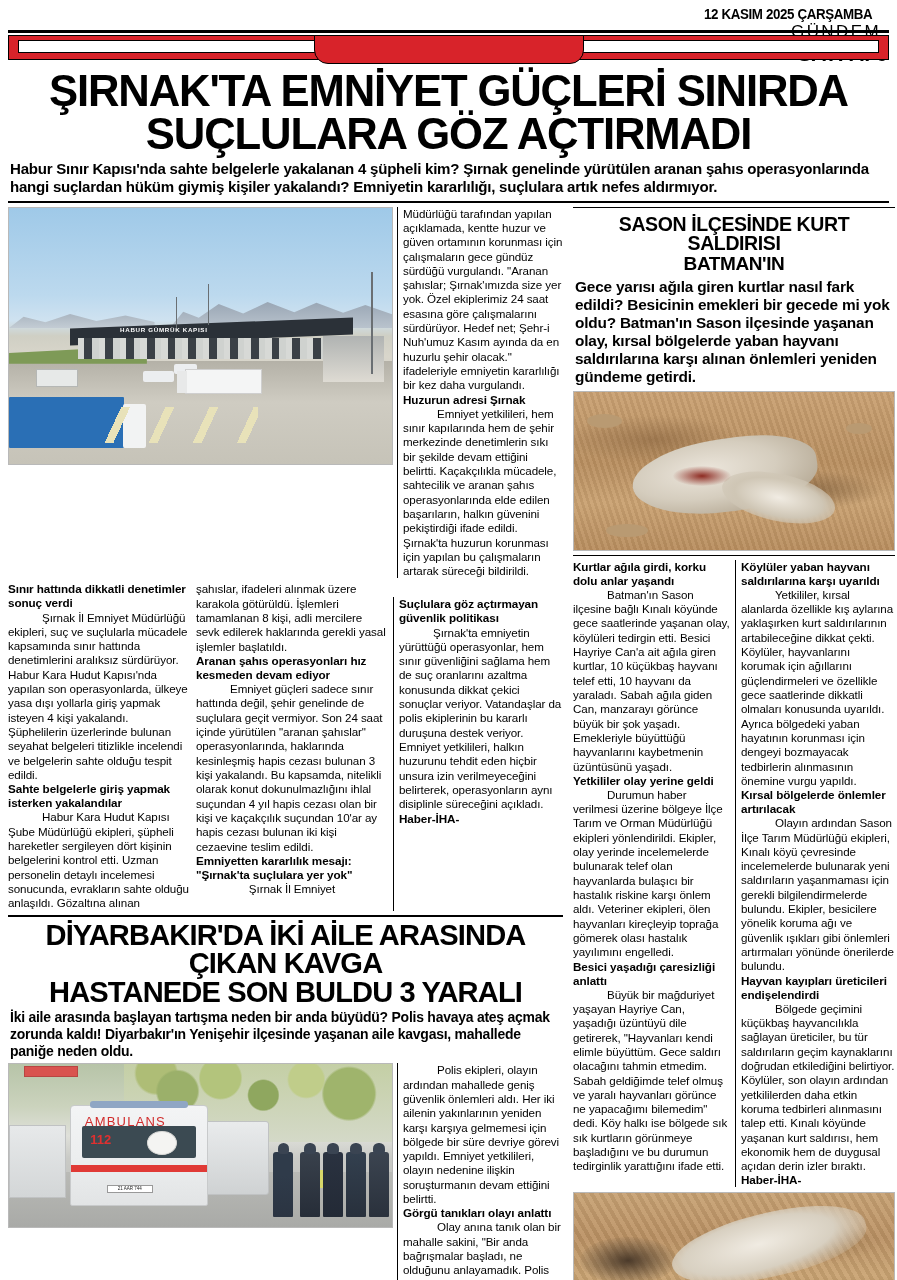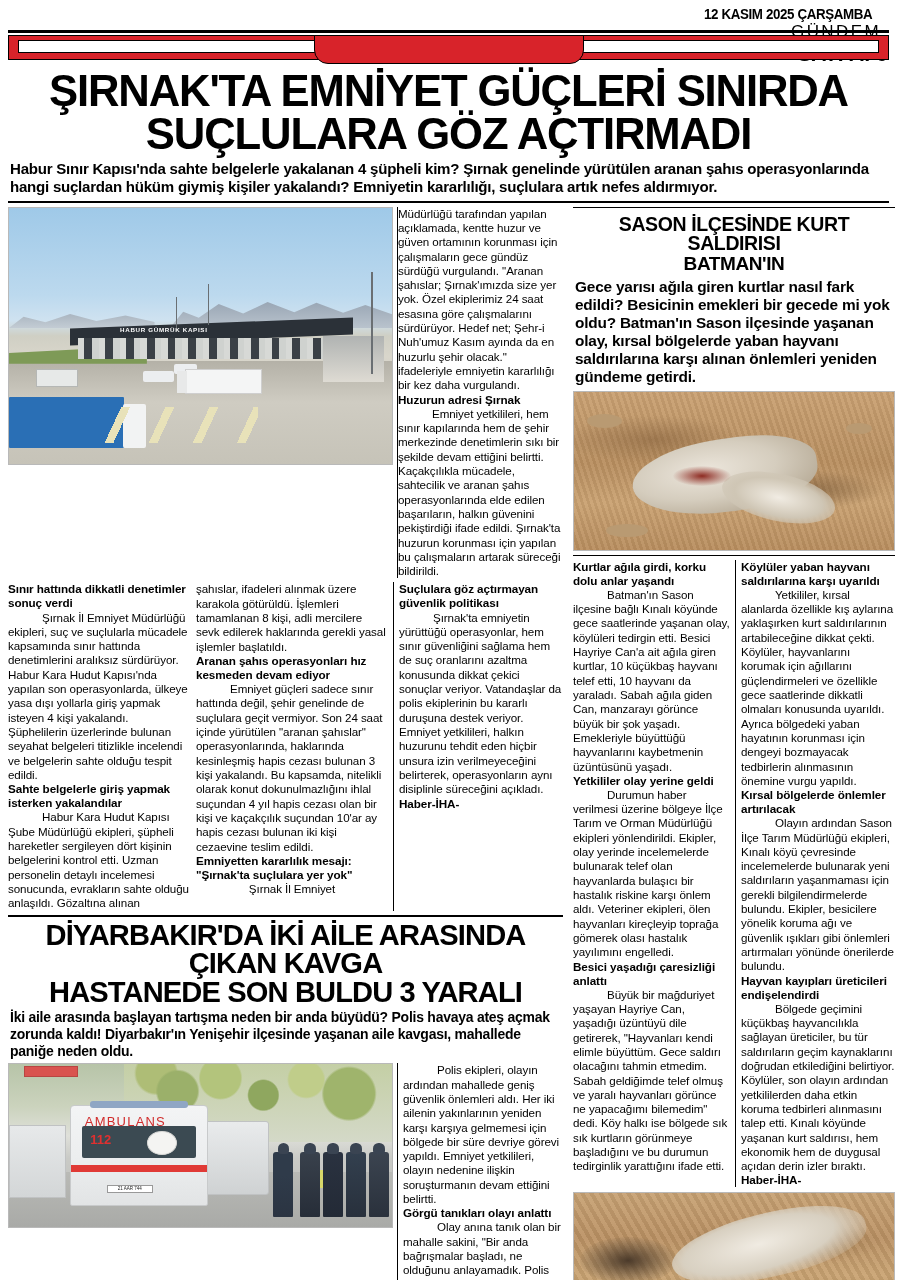--- a/index.html
+++ b/index.html
@@ -443,21 +443,21 @@
               <div class="car2"></div>
               <div class="truck-white"></div>
               <div class="truck-blue"></div>
               <div class="cones"></div>
               <div class="pole p1"></div>
               <div class="pole p2"></div>
               <div class="pole p3"></div>
             </div>
           </div>
         </div>
-        <div style="width:170px;border-left:1px solid #000;margin-left:4px;">
+        <div style="width:170px;padding-left:5px;border-left:1px solid #000;margin-left:4px;">
           <div class="tcol">
             <p>Müdürlüğü tarafından yapılan açıklamada, kentte huzur ve güven ortamının korunması için çalışmaların gece gündüz sürdüğü vurgulandı. "Aranan şahıslar; Şırnak'ımızda size yer yok. Özel ekiplerimiz 24 saat esasına göre çalışmalarını sürdürüyor. Hedef net; Şehr-i Nuh'umuz Kasım ayında da en huzurlu şehir olacak." ifadeleriyle emniyetin kararlılığı bir kez daha vurgulandı.</p>
             <h4>Huzurun adresi Şırnak</h4>
             <p class="ind">Emniyet yetkilileri, hem sınır kapılarında hem de şehir merkezinde denetimlerin sıkı bir şekilde devam ettiğini belirtti. Kaçakçılıkla mücadele, sahtecilik ve aranan şahıs operasyonlarında elde edilen başarıların, halkın güvenini pekiştirdiği ifade edildi. Şırnak'ta huzurun korunması için yapılan bu çalışmaların artarak süreceği bildirildi.</p>
           </div>
         </div>
       </div>
 
       <div style="display:flex;margin-top:4px;">
         <div style="width:188px;padding-right:5px;">
@@ -470,21 +470,21 @@
         </div>
         <div style="width:197px;padding-right:5px;">
           <div class="tcol">
             <p>şahıslar, ifadeleri alınmak üzere karakola götürüldü. İşlemleri tamamlanan 8 kişi, adli mercilere sevk edilerek haklarında gerekli yasal işlemler başlatıldı.</p>
             <h4>Aranan şahıs operasyonları hız kesmeden devam ediyor</h4>
             <p class="ind">Emniyet güçleri sadece sınır hattında değil, şehir genelinde de suçlulara geçit vermiyor. Son 24 saat içinde yürütülen "aranan şahıslar" operasyonlarında, haklarında kesinleşmiş hapis cezası bulunan 3 kişi yakalandı. Bu kapsamda, nitelikli olarak konut dokunulmazlığını ihlal suçundan 4 yıl hapis cezası olan bir kişi ve kaçakçılık suçundan 10'ar ay hapis cezası bulunan iki kişi cezaevine teslim edildi.</p>
             <h4>Emniyetten kararlılık mesajı: "Şırnak'ta suçlulara yer yok"</h4>
             <p style="text-align:center;">Şırnak İl Emniyet</p>
           </div>
         </div>
-        <div style="width:170px;padding-left:5px;border-left:1px solid #000;">
+        <div style="width:170px;padding-left:5px;border-left:1px solid #000;margin-top:15px;">
           <div class="tcol">
             <h4>Suçlulara göz açtırmayan güvenlik politikası</h4>
             <p class="ind">Şırnak'ta emniyetin yürüttüğü operasyonlar, hem sınır güvenliğini sağlama hem de suç oranlarını azaltma konusunda dikkat çekici sonuçlar veriyor. Vatandaşlar da polis ekiplerinin bu kararlı duruşuna destek veriyor. Emniyet yetkilileri, halkın huzurunu tehdit eden hiçbir unsura izin verilmeyeceğini belirterek, operasyonların aynı disiplinle süreceğini açıkladı.</p>
             <h4>Haber-İHA-</h4>
           </div>
         </div>
       </div>
 
       <div class="hr-thin" style="margin-top:4px;"></div>
       <div class="lead-headline" style="font-size:30px;letter-spacing:-0.9px;margin-top:2px;">

